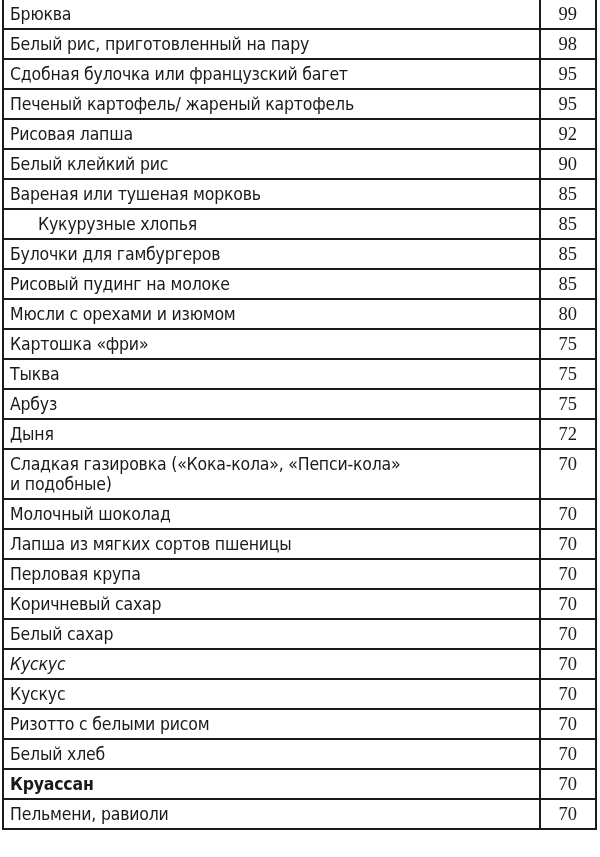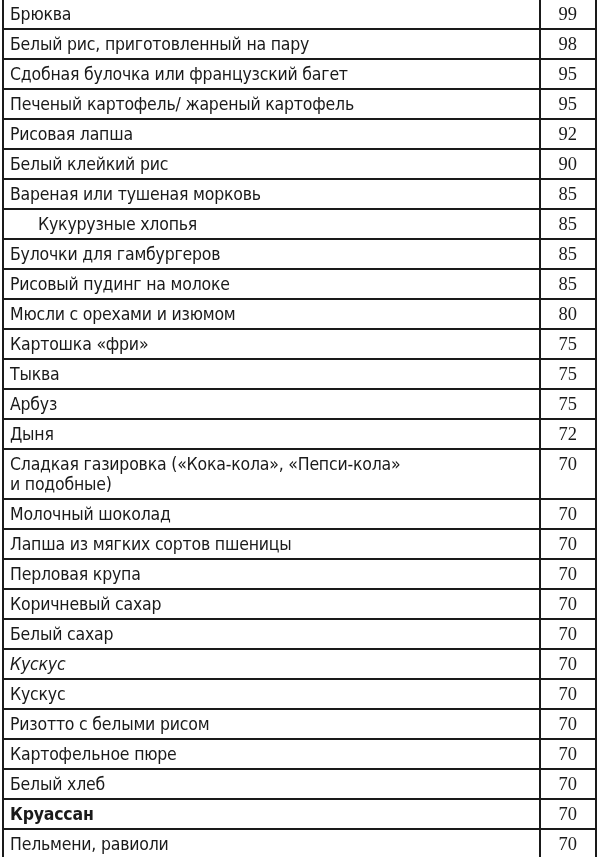--- a/index.html
+++ b/index.html
@@ -119,24 +119,20 @@
       </tr>
       <tr>
         <td class="name" style="white-space: pre-line;">Кускус</td>
         <td class="val">70</td>
       </tr>
       <tr>
         <td class="name" style="white-space: pre-line;">Ризотто с белыми рисом</td>
         <td class="val">70</td>
       </tr>
       <tr>
-        <td class="name" style="white-space: pre-line;">Картофельное пюре</td>
-        <td class="val">70</td>
-      </tr>
-      <tr>
         <td class="name" style="white-space: pre-line;">Белый хлеб</td>
         <td class="val">70</td>
       </tr>
       <tr>
         <td class="name" style="white-space: pre-line; font-weight: bold;">Круассан</td>
         <td class="val">70</td>
       </tr>
       <tr>
         <td class="name" style="white-space: pre-line;">Пельмени, равиоли</td>
         <td class="val">70</td>

